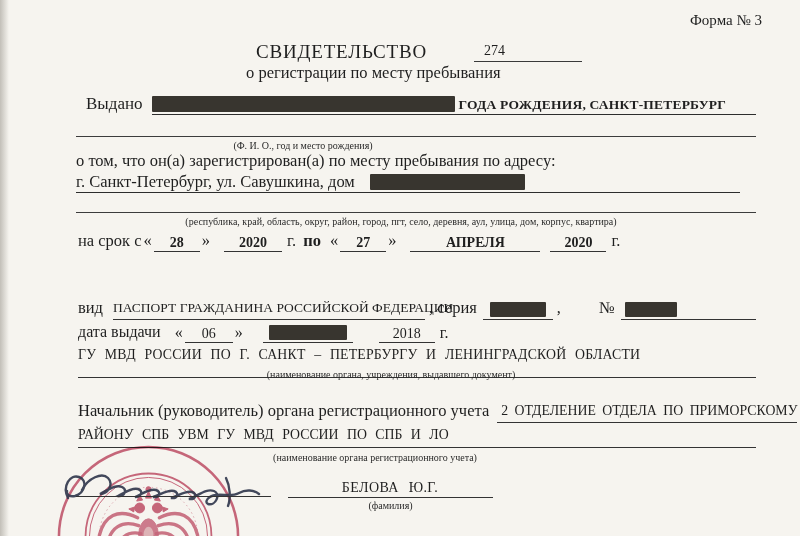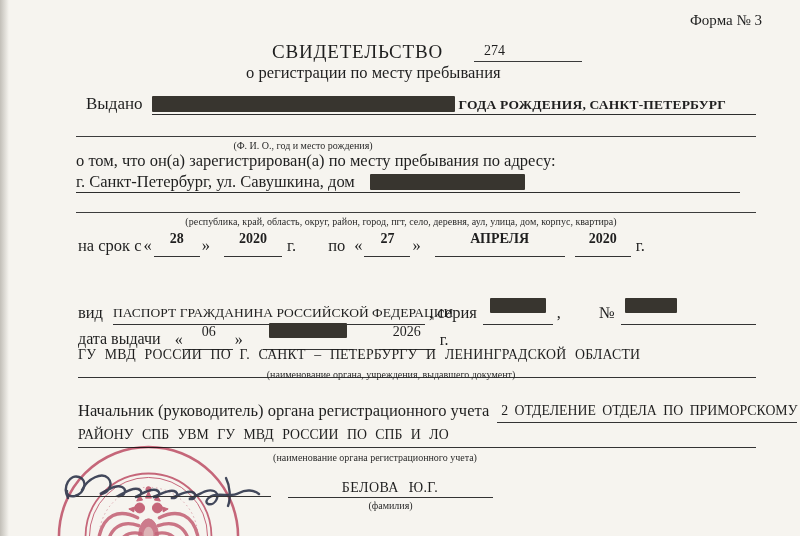--- a/index.html
+++ b/index.html
@@ -8,21 +8,21 @@
     background:#f6f4ef;overflow:hidden;
     font-family:"Liberation Serif","DejaVu Serif",serif;color:#1f1f1f;
   }
   .page::before{
     content:"";position:absolute;left:0;top:0;bottom:0;width:9px;z-index:5;
     background:linear-gradient(90deg,rgba(110,105,95,.38),rgba(110,105,95,0));
     pointer-events:none;
   }
   .abs{position:absolute;}
   .form-tag{top:12px;right:38px;font-size:15px;}
-  .title{top:41px;left:272px;font-size:19px;letter-spacing:.8px;}
+  .title{top:41px;left:256px;font-size:19px;letter-spacing:.8px;}
   .cert-no{top:43px;left:474px;width:98px;border-bottom:1.4px solid #3a3a3a;
     font-size:14px;padding:0 0 2px 10px;}
   .subtitle{top:63px;left:246px;font-size:16.5px;}
 
   .issued-row{top:94px;left:86px;right:44px;display:flex;align-items:flex-end;}
   .issued-label{font-size:17px;margin-right:9px;padding-bottom:1px;white-space:nowrap;}
   .issued-fill{flex:1;border-bottom:1.8px solid #2d2d2d;display:flex;align-items:flex-end;gap:4px;padding-bottom:1px;}
   .redact{background:#38352f;border-radius:1px;}
   .r-name{width:303px;height:16px;margin-bottom:1px;}
   .issued-suffix{font-weight:bold;font-size:13.5px;white-space:nowrap;letter-spacing:.2px;}
@@ -35,30 +35,30 @@
 
   .addr-row{top:170px;left:76px;right:60px;border-bottom:1.8px solid #2d2d2d;
     display:flex;align-items:flex-end;gap:15px;height:22px;}
   .addr-text{font-size:16.5px;white-space:nowrap;}
   .r-house{width:155px;height:16px;margin-bottom:2px;}
   .rule-addr{top:212px;left:76px;right:44px;}
   .cap-addr{top:216px;left:76px;width:650px;text-align:center;}
 
   .period-row{top:231px;left:78px;right:38px;display:flex;align-items:flex-end;font-size:16.5px;}
   .period-row .lbl{white-space:nowrap;padding-bottom:1px;}
-  .cell{border-bottom:1.5px solid #333;text-align:center;padding-bottom:9px;white-space:nowrap;}
+  .cell{border-bottom:1.5px solid #333;text-align:center;padding-bottom:0;white-space:nowrap;}
   .val{font-weight:bold;font-size:14px;}
   .q{padding:0 2px 1px 2px;}
   .day-c{width:46px;}
   .mon1{width:138px;margin-left:12px;}
   .yr1{width:58px;margin-left:12px;}
   .mon2{width:130px;margin-left:12px;}
   .yr2{width:56px;margin-left:10px;}
   .g-abbr{margin-left:5px;padding-bottom:1px;}
-  .po{margin-left:32px;margin-right:7px;padding-bottom:1px;}
+  .po{margin-left:7px;margin-right:7px;padding-bottom:1px;font-weight:bold;}
 
   .doc-stmt{top:272px;left:76px;font-size:17px;}
 
   .vid-row{top:298px;left:78px;right:44px;display:flex;align-items:flex-end;font-size:16.5px;}
   .vid-lbl{margin-right:10px;padding-bottom:2px;}
   .type-c{width:312px;font-size:13.5px;padding-bottom:3px;}
   .series-lbl{margin:0 6px 2px 4px;white-space:nowrap;}
   .series-c{width:70px;display:flex;justify-content:center;}
   .r-series{width:56px;height:15px;margin-bottom:2px;}
   .comma{margin:0 0 2px 4px;}
@@ -158,21 +158,21 @@
   </div>
 
   <div class="abs date-row">
     <span class="date-lbl">дата выдачи</span>
     <span class="q">«</span>
     <span class="cell day2-c">06</span>
     <span class="q">»</span>
     <span class="cell month-c">
         <span class="redact r-month"></span>
       </span>
-    <span class="cell yr3">2026</span>
+    <span class="cell yr3">2018</span>
     <span class="g-abbr">г.</span>
   </div>
 
   <div class="abs issuer-row">ГУ МВД РОССИИ ПО Г. САНКТ – ПЕТЕРБУРГУ И ЛЕНИНГРАДСКОЙ ОБЛАСТИ</div>
   <div class="abs caption cap-issuer">(наименование органа, учреждения, выдавшего документ)</div>
 
   <div class="abs head-row">
     <span class="head-lbl">Начальник (руководитель) органа регистрационного учета</span>
     <span class="office1">2 ОТДЕЛЕНИЕ ОТДЕЛА ПО ПРИМОРСКОМУ</span>
   </div>

